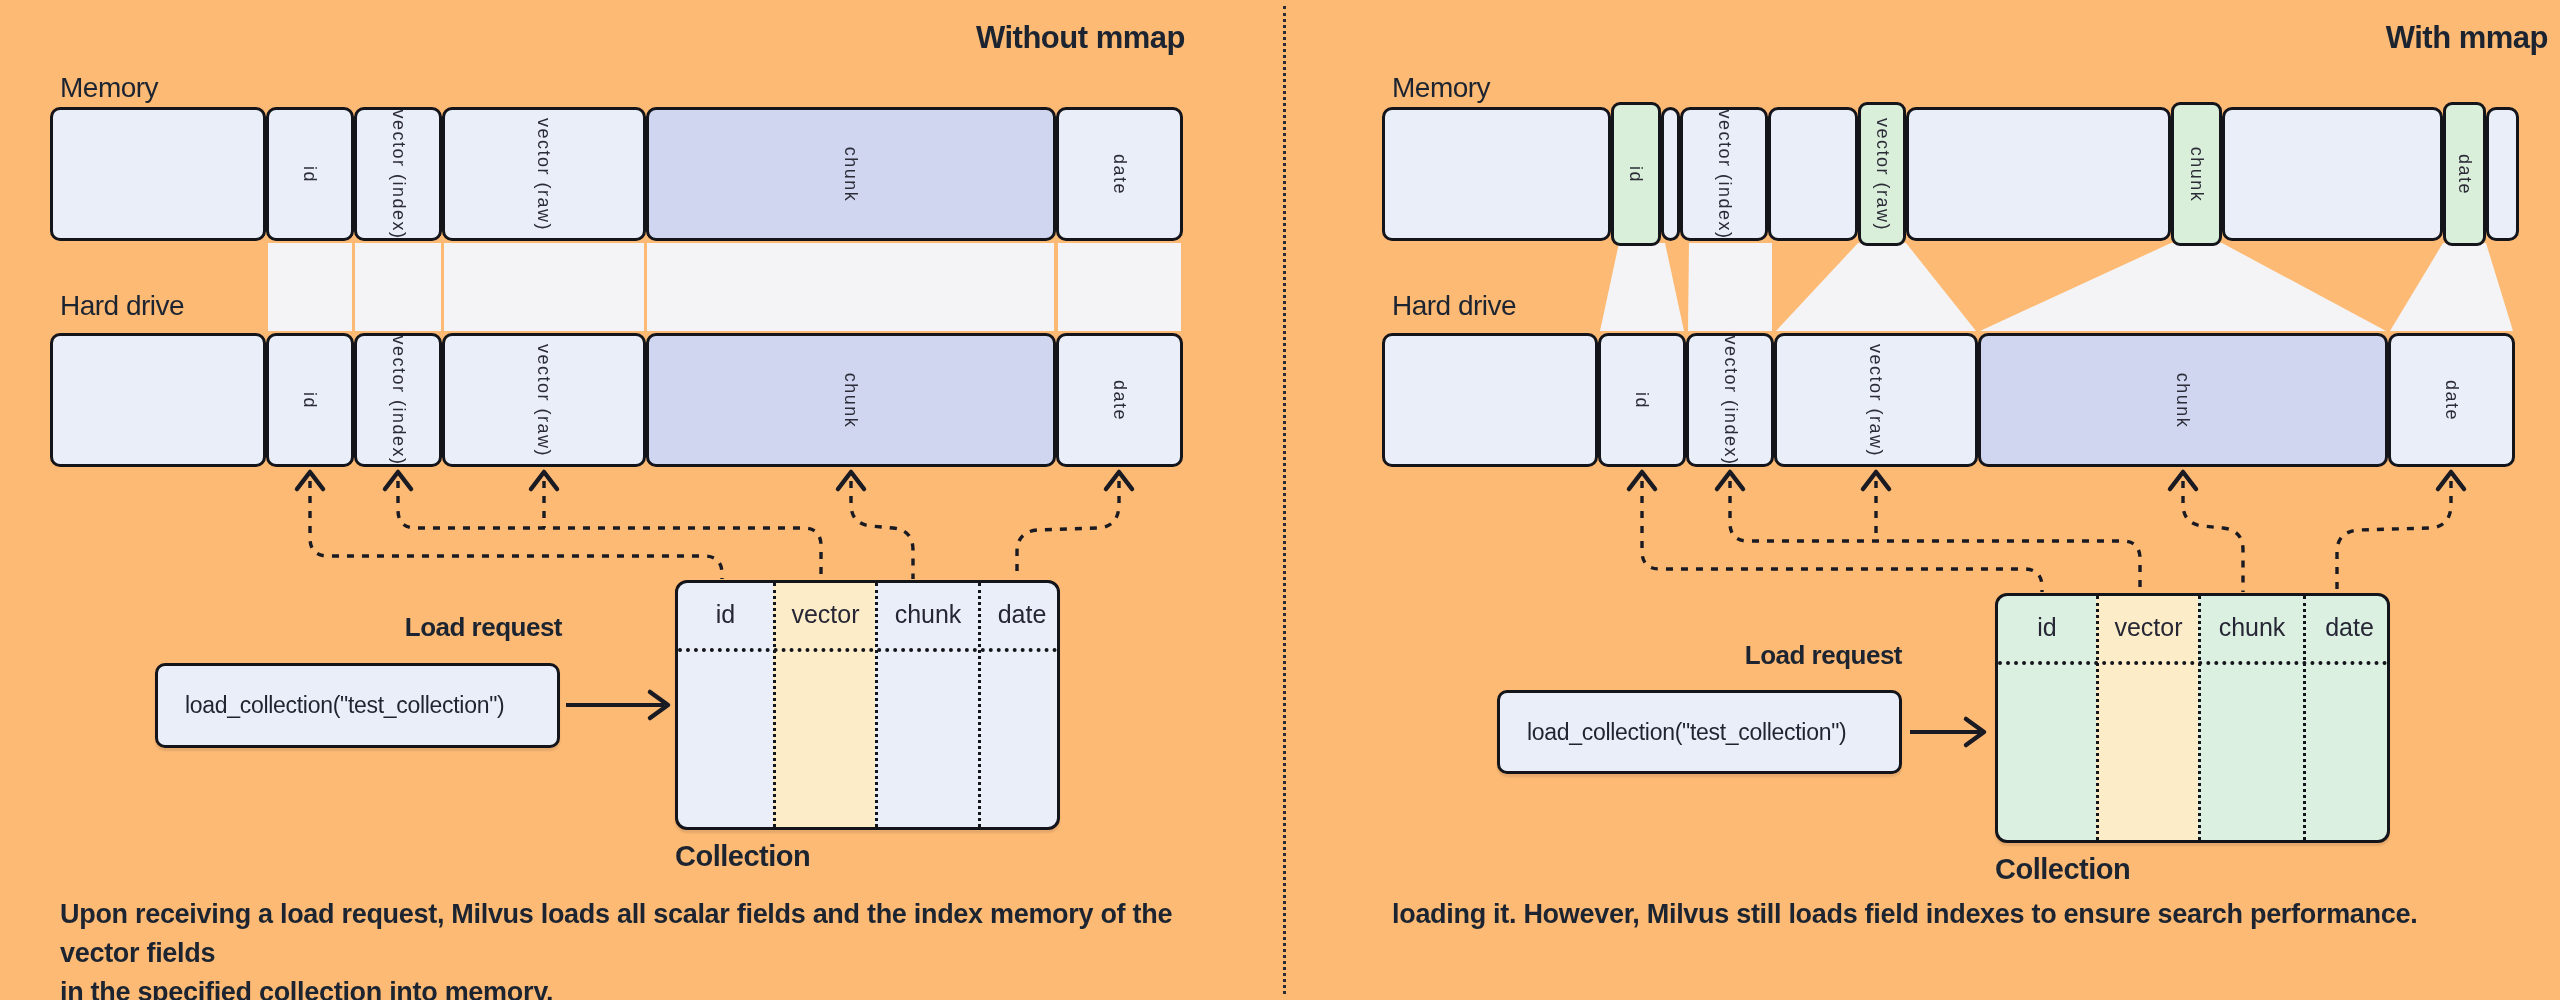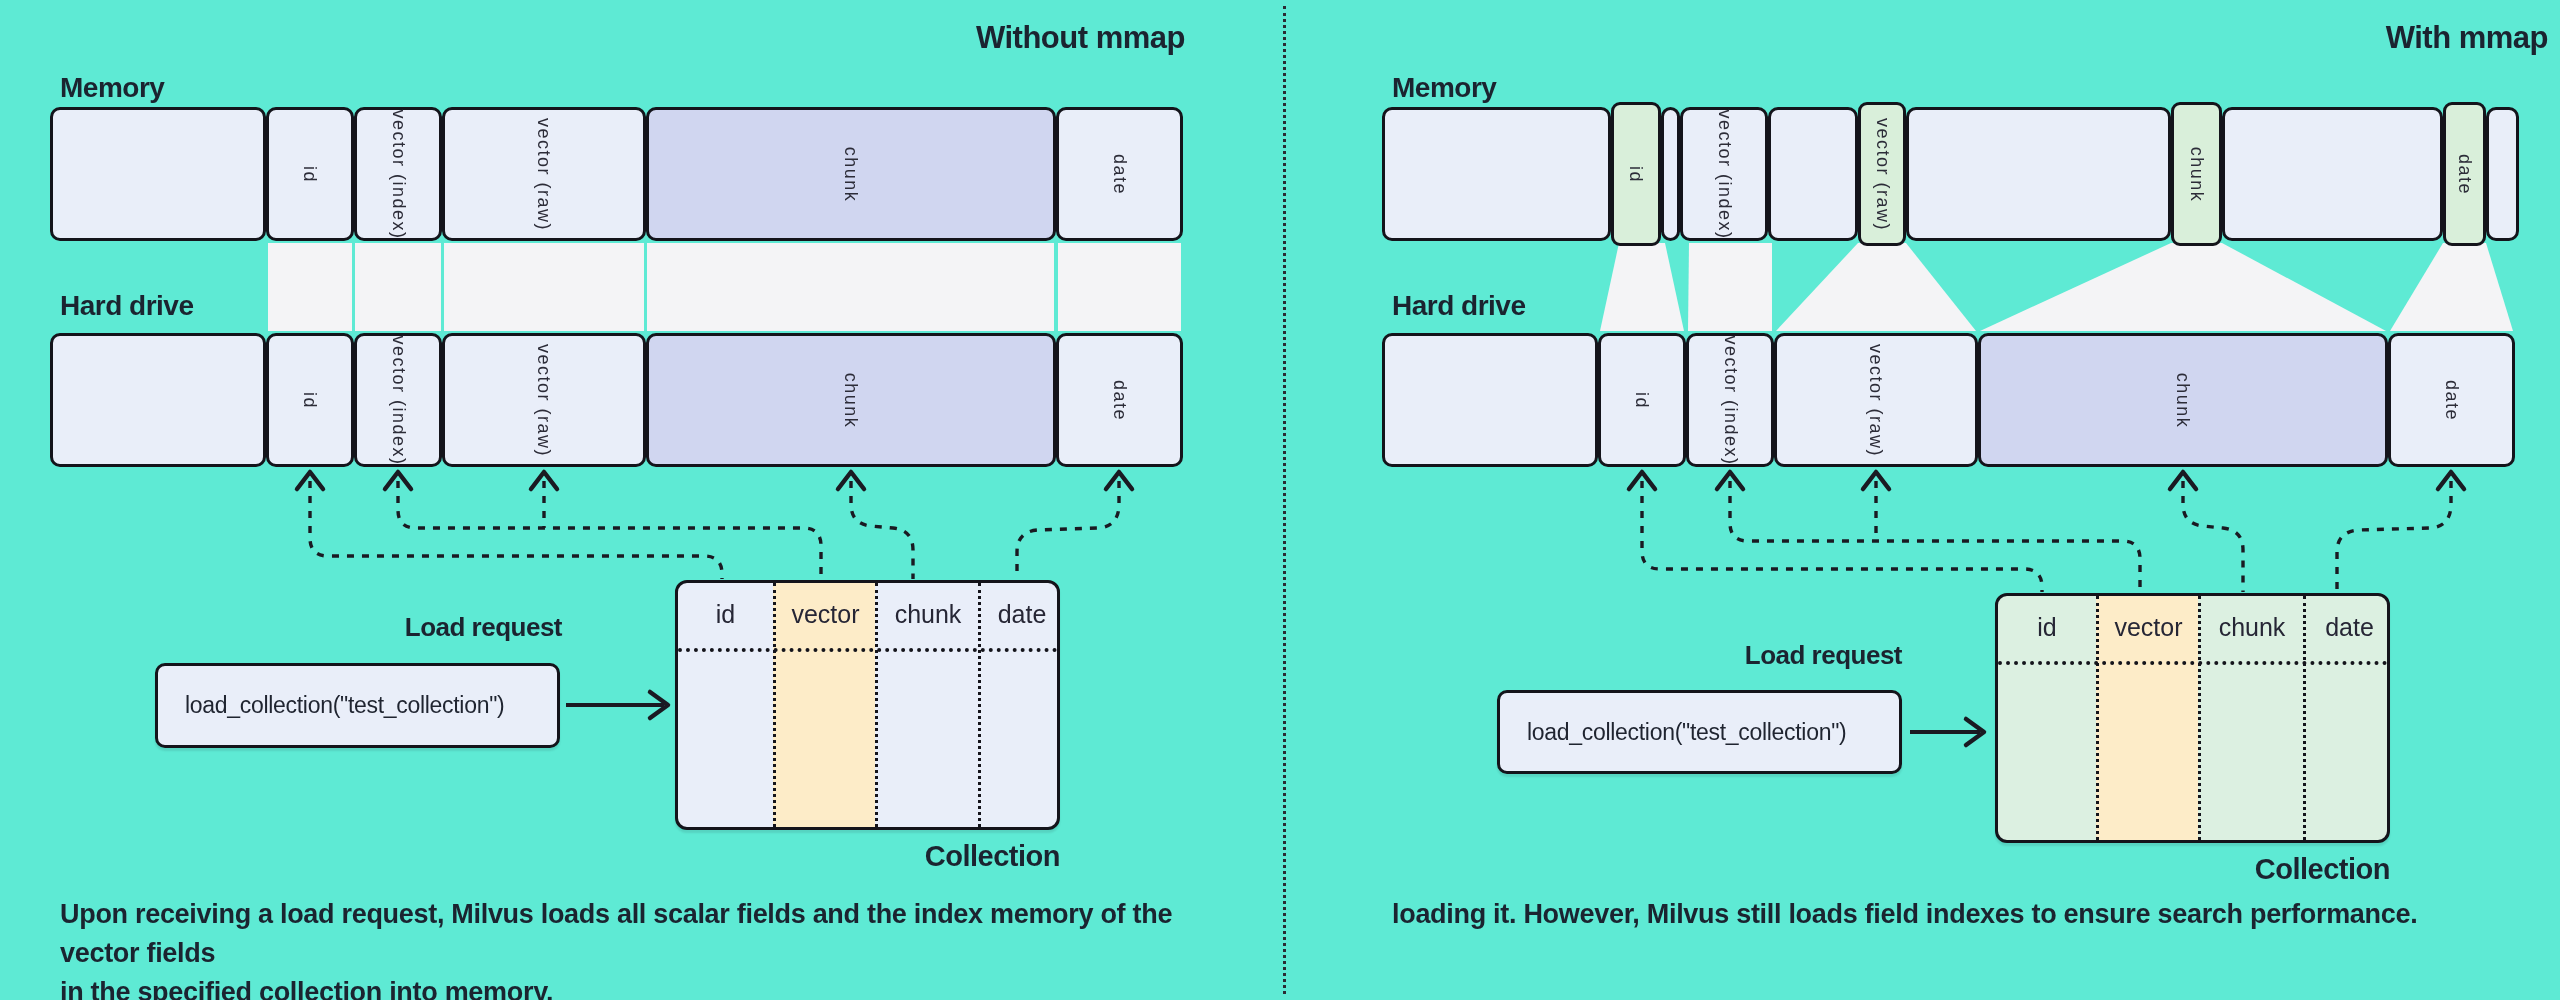--- a/index.html
+++ b/index.html
@@ -1,27 +1,27 @@
 <!DOCTYPE html>
 <html><head>
 <meta charset="utf-8">
 <style>
   * { box-sizing: border-box; margin: 0; padding: 0; }
   body { background: #ffffff; font-family: "Liberation Sans", "DejaVu Sans", sans-serif; }
-  #canvas { position: relative; width: 2560px; height: 1000px; background: #5eead4; overflow: hidden; }
+  #canvas { position: relative; width: 2560px; height: 1000px; background: #fdba74; overflow: hidden; }
   .panel { position: absolute; top: 0; width: 1280px; height: 1000px; }
   #panel-left { left: 0; }
   #panel-right { left: 1280px; }
   .divider { position: absolute; left: 1283px; top: 6px; height: 988px; width: 0; border-left: 3px dotted #2b2b33; }
 
   .panel-title { position: absolute; top: 20px; font-size: 31px; font-weight: 700; color: #1b2430; letter-spacing: -0.5px; text-align: right; }
   #panel-left .panel-title { left: 785px; width: 400px; }
   #panel-right .panel-title { left: 868px; width: 400px; }
 
-  .bar-label { position: absolute; font-size: 28px; font-weight: 700; color: #1b2430; letter-spacing: -0.5px; }
+  .bar-label { position: absolute; font-size: 28px; font-weight: 400; color: #1b2430; letter-spacing: -0.5px; }
   .bar { position: absolute; height: 134px; display: flex; }
   .seg { height: 100%; border: 3px solid #14141b; border-radius: 10px; background: #e9eef9;
          display: flex; align-items: center; justify-content: center; flex: none; }
   .seg.peri { background: #d0d6f0; }
   .seg.tick { background: #d9efda; height: calc(100% + 10px); margin-top: -5px; border-radius: 9px; position: relative; z-index: 2; }
   .seg-label { font-size: 18px; letter-spacing: 1.5px; color: #2c2c38; transform: rotate(90deg); white-space: nowrap; }
 
   .overlay { position: absolute; left: 0; top: 0; width: 1280px; height: 1000px; }
   .conn { fill: #f4f4f6; stroke: none; }
   .flow { fill: none; stroke: #1a1a22; stroke-width: 3.4; stroke-dasharray: 7 8; }
@@ -34,21 +34,21 @@
   .load-code { padding-left: 27px; font-size: 23px; color: #1f2430; letter-spacing: -0.3px; }
 
   .collection { position: absolute; height: 250px; border: 3px solid #14141b; border-radius: 12px; overflow: hidden;
                 display: flex; box-shadow: 0 3px 2px rgba(20,20,30,0.10); }
   .collection .col { height: 100%; flex: none; position: relative; }
   .collection .col + .col { border-left: 3px dotted #14141b; }
   .collection .col-head { height: 62px; display: flex; align-items: center; justify-content: center;
                           font-size: 25px; color: #262635; }
   .collection .head-rule { position: absolute; left: 0; right: 0; top: 65px; border-top: 4px dotted #14141b; }
   .col.yellow { background: #fdecc8; }
-  .collection-label { position: absolute; text-align: right; font-size: 29px; font-weight: 700; color: #1b2430; letter-spacing: -0.5px; }
+  .collection-label { position: absolute; text-align: left; font-size: 29px; font-weight: 700; color: #1b2430; letter-spacing: -0.5px; }
 
   .caption { position: absolute; top: 895px; font-size: 27px; font-weight: 700; color: #1b2430; line-height: 39px; letter-spacing: -0.3px; }
 </style>
 </head>
 <body>
 
 <div id="canvas">
 
   <section class="panel" id="panel-left">
 

